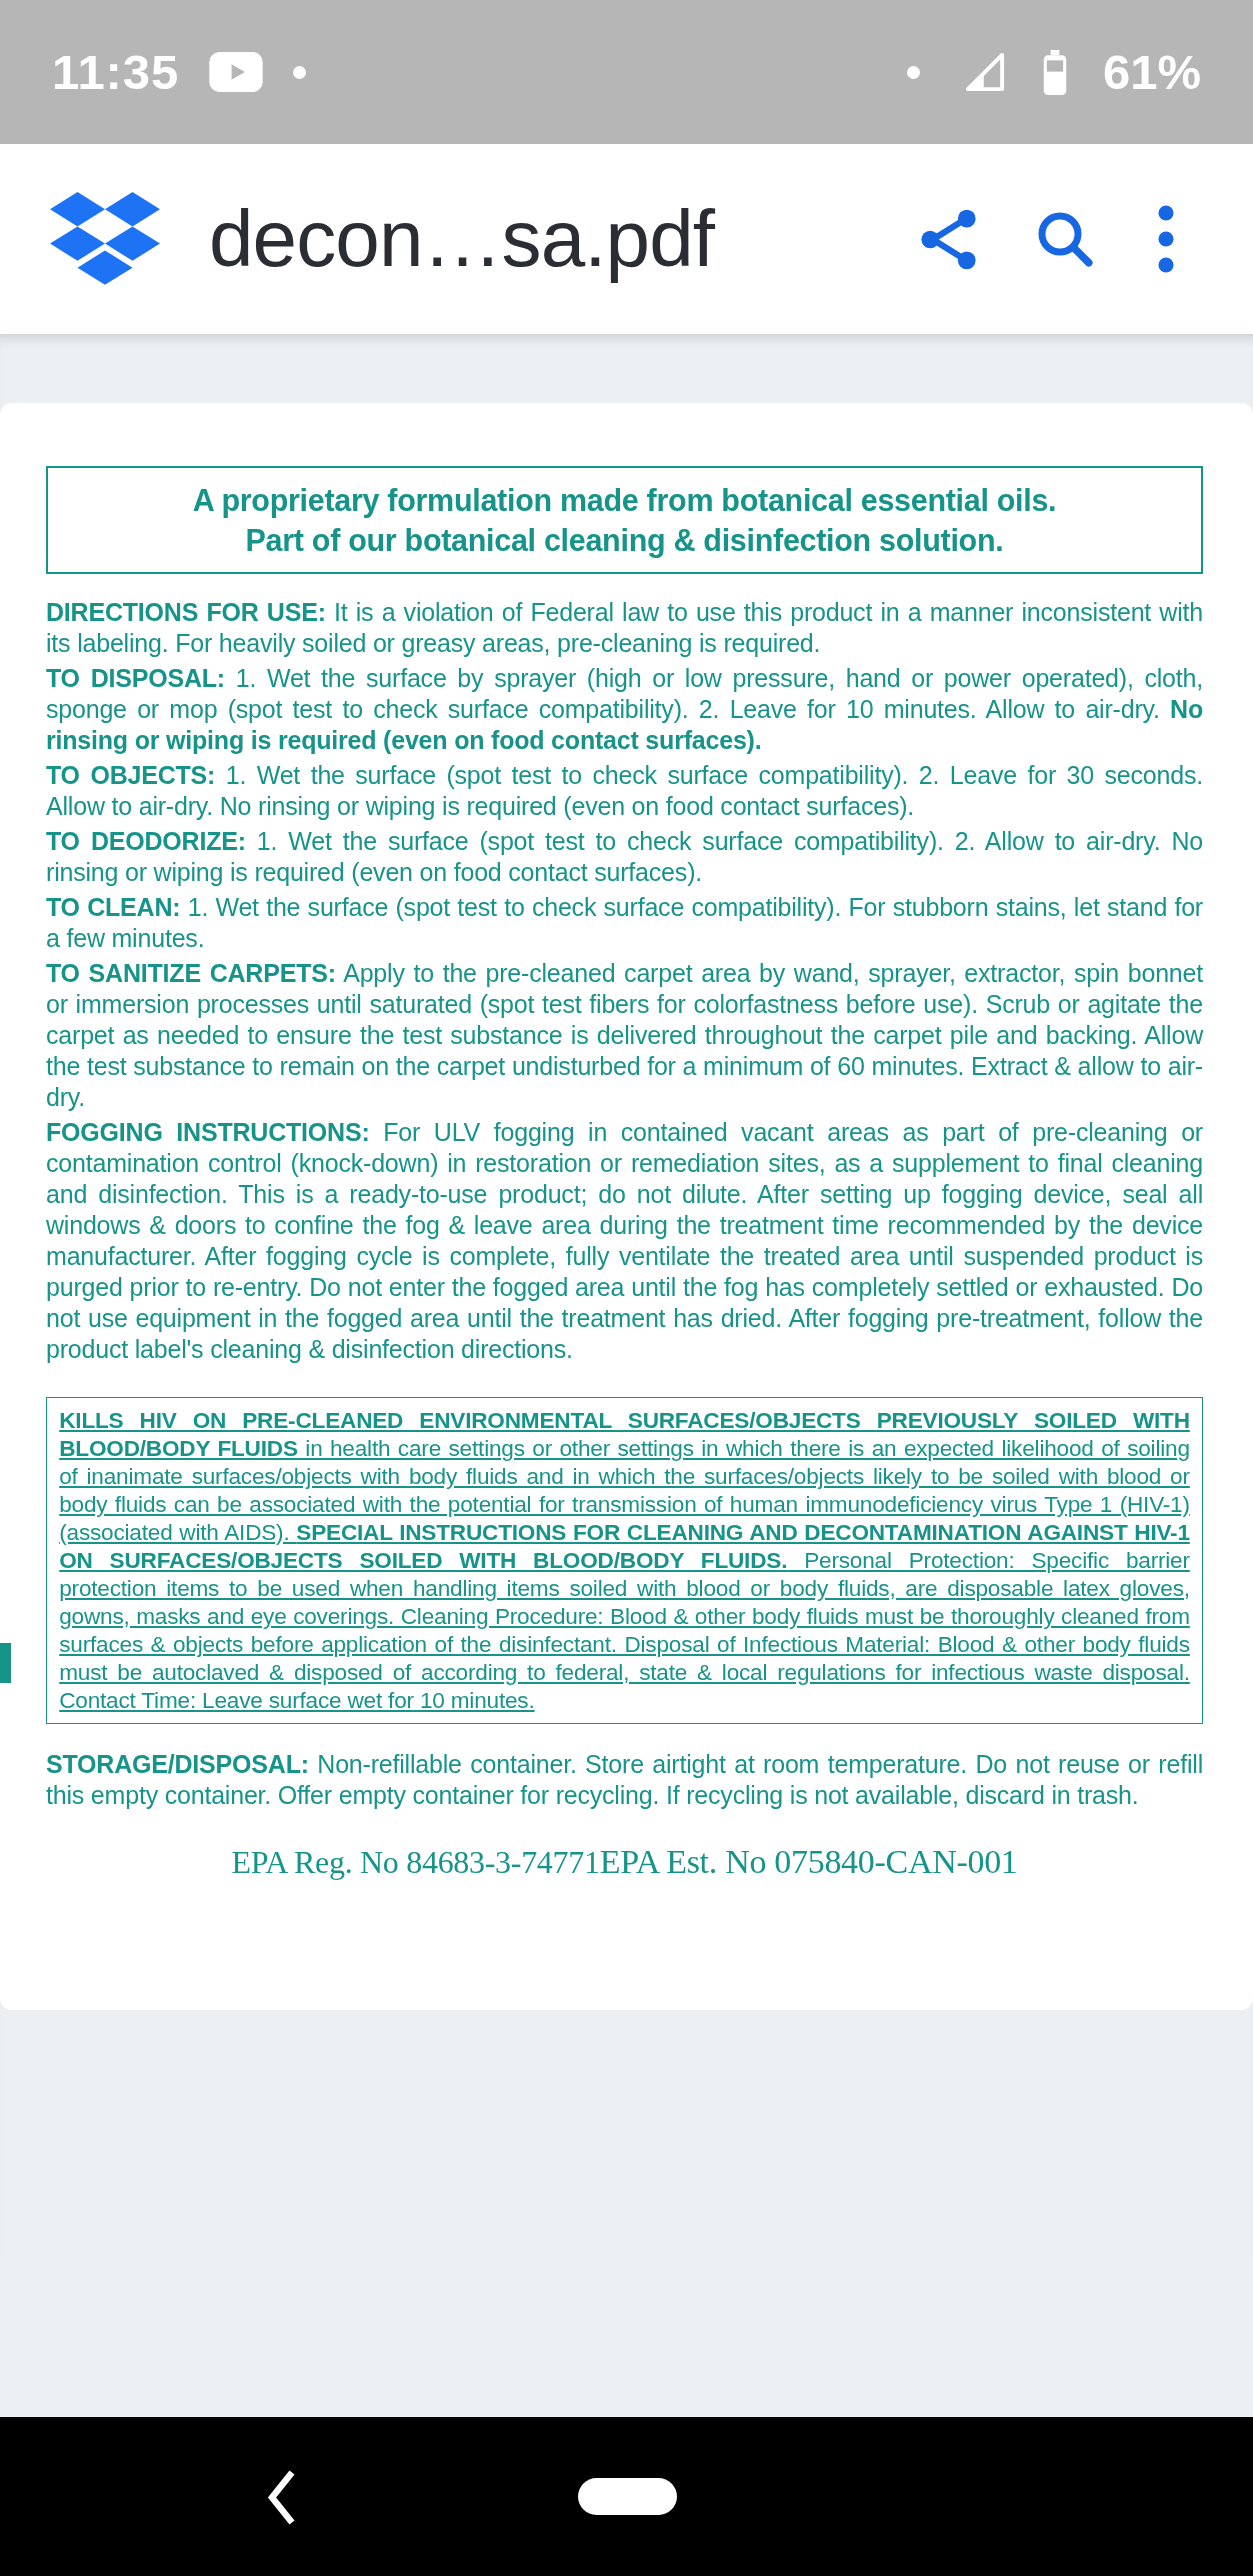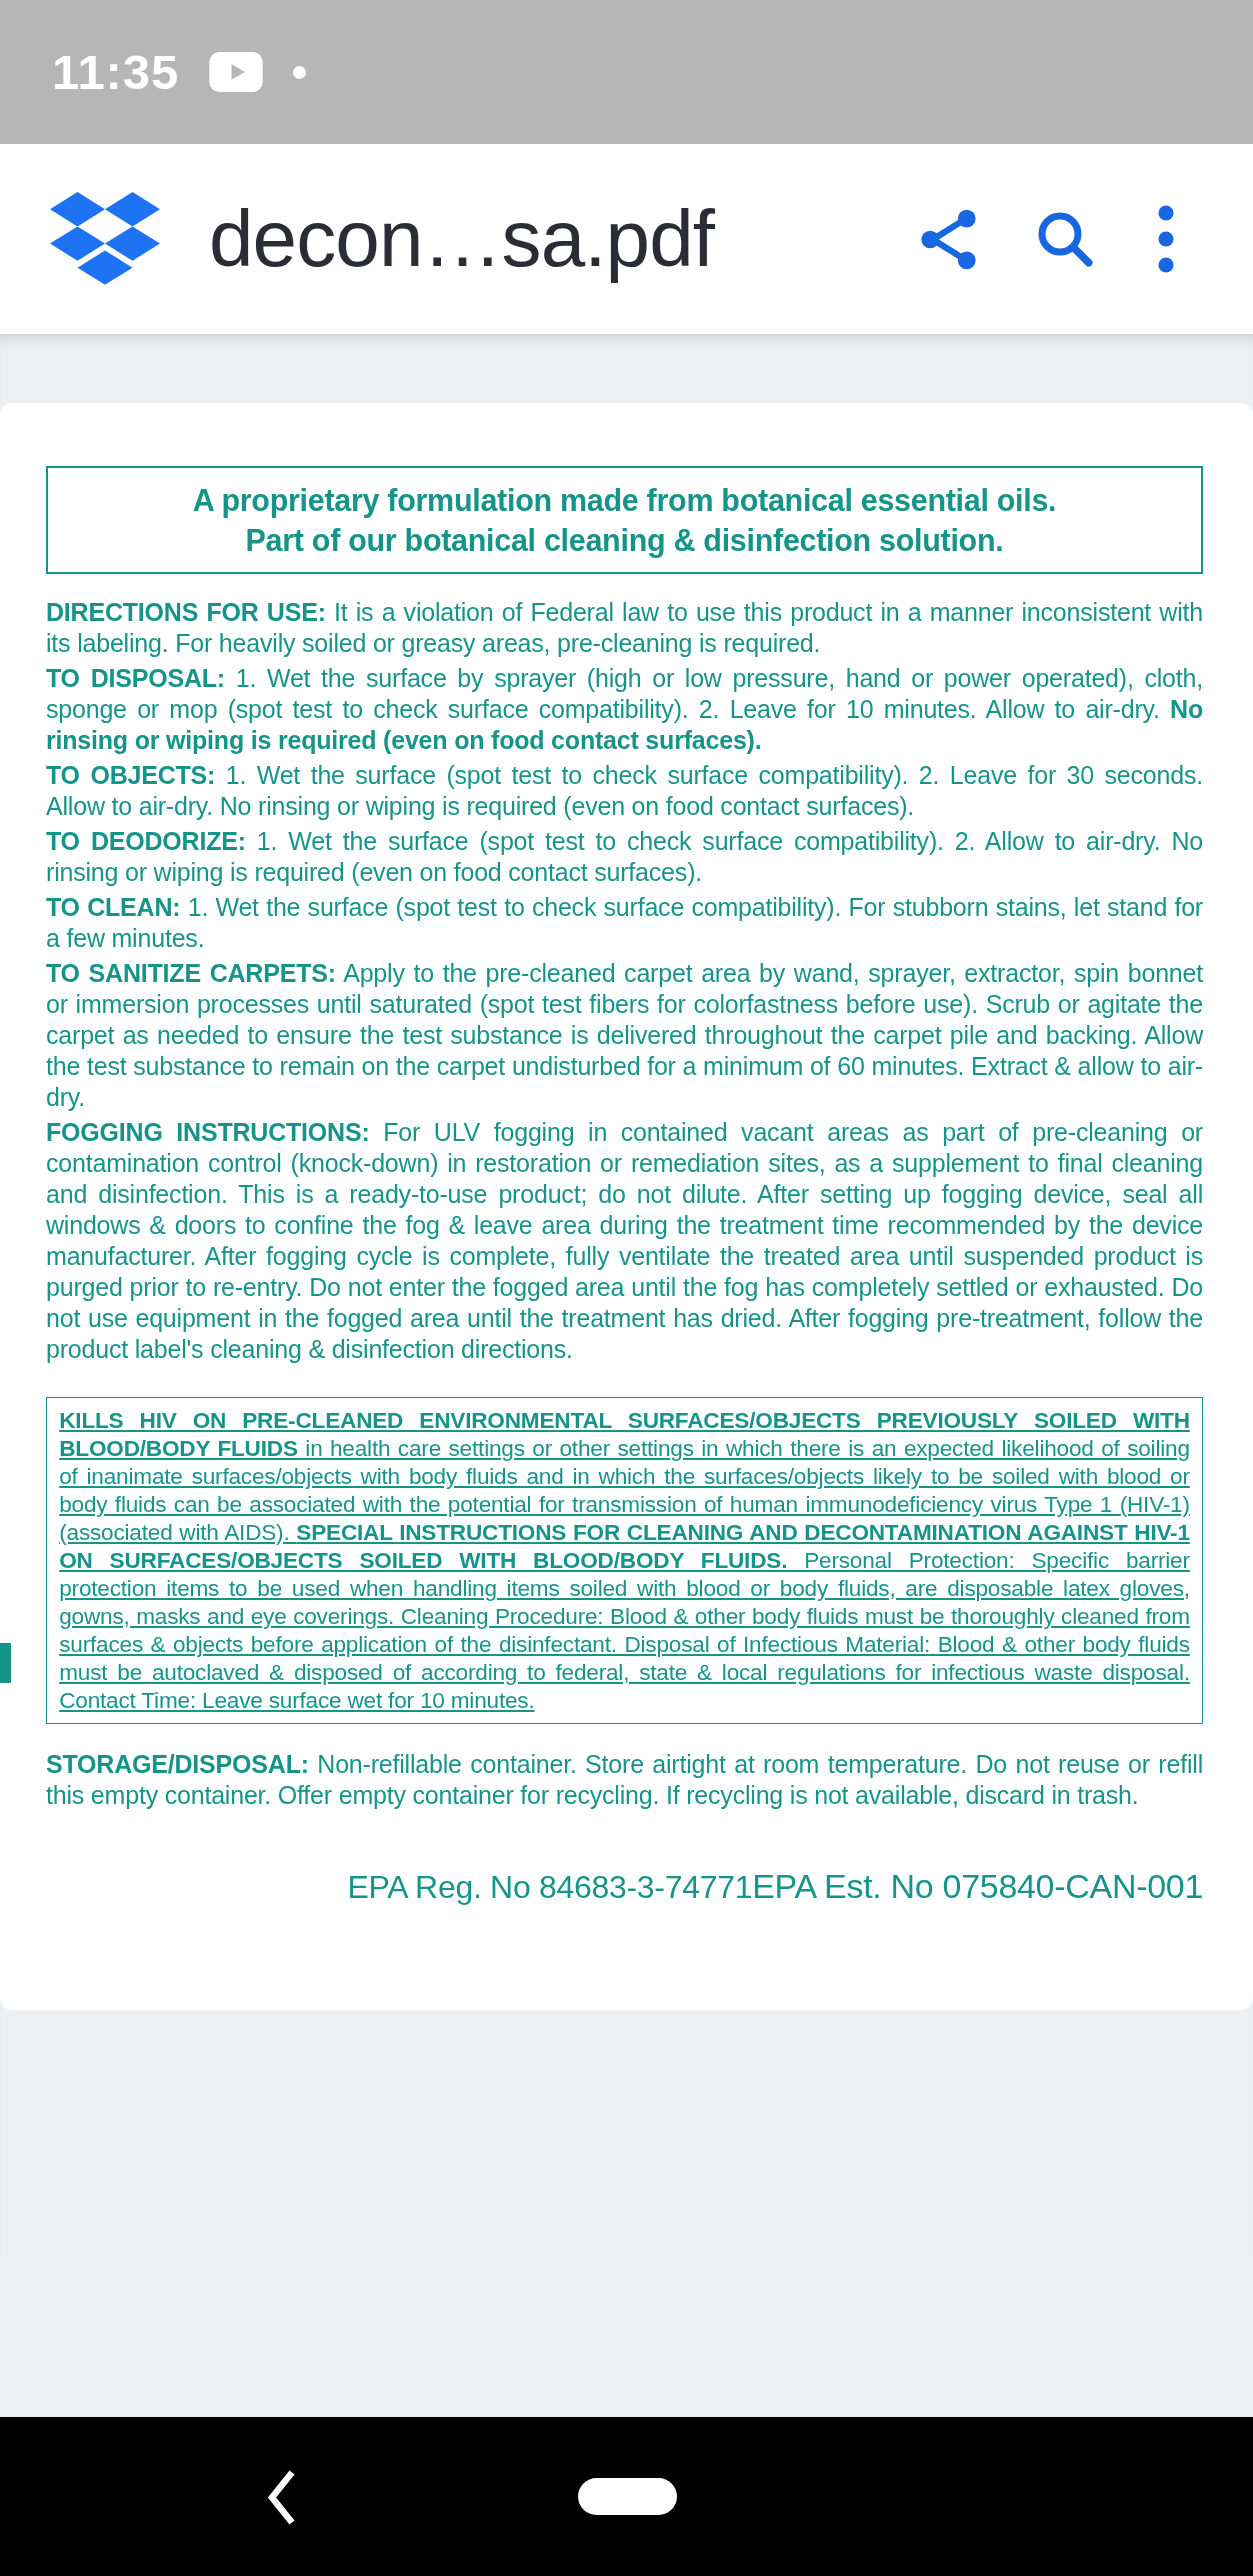--- a/index.html
+++ b/index.html
@@ -29,22 +29,22 @@
                 box-shadow:inset 0 12.2px 14px -10.4px rgba(0,0,0,.18);}
   .pdf-page{position:absolute;top:69px;left:0;width:1253px;height:1607px;background:#fff;
             box-sizing:border-box;padding:63px 50px 0 46px;overflow:hidden;color:#16948a;border-radius:12px;}
   .banner-box{border:2.6px solid #16948a;padding:12.2px 15.7px;text-align:center;
               font-weight:bold;font-size:30.5px;line-height:40px;letter-spacing:-0.3px;}
   .body-par{margin:4px 0 0 0;font-size:25px;line-height:31px;letter-spacing:-0.2px;
             text-align:justify;}
   .lbl{font-weight:bold;}
   .hiv-box{border:1.7px solid #16948a;margin-top:32px;padding:8.7px 12.2px;
            font-size:22.6px;line-height:28px;letter-spacing:-0.2px;text-align:justify;text-decoration:underline;}
-  .epa-row{display:flex;justify-content:flex-end;align-items:baseline;margin-top:56px;
-           font-size:32px;letter-spacing:-0.3px;}
+  .epa-row{display:flex;justify-content:center;align-items:baseline;margin-top:32px;
+           font-size:32px;letter-spacing:-0.3px;font-family:Liberation Serif, serif;}
   .scroll-indicator{position:absolute;top:1643px;left:0;width:11.3px;height:40px;background:#16948a;}
 
   
   .save-bar{position:absolute;top:2256px;left:0;width:1253px;height:161px;background:#32363a;
             display:flex;align-items:center;justify-content:center;gap:37px;border:none;cursor:pointer;}
   .save-label{color:#fff;font-size:57px;font-weight:400;letter-spacing:0;}
 
   
   .nav-bar{position:absolute;top:2417px;left:0;width:1253px;height:159px;background:#000;}
   .back-button{position:absolute;left:247px;top:38px;width:70px;height:84px;background:none;border:none;
@@ -61,20 +61,37 @@
   <div class="status-bar">
     <div class="sb-group">
       <span class="sb-time">11:35</span>
       <span>
         <svg width="54" height="40" viewBox="0 0 24 18">
           <rect x="0" y="0" width="24" height="18" rx="4.5" fill="#fff"></rect>
           <path d="M10 5.5 L16 9 L10 12.5 Z" fill="#b6b6b6"></path>
         </svg>
       </span>
       <span class="dot"></span>
+    </div>
+    <div class="sb-group">
+      <span class="dot"></span>
+      <span style="margin-left:12.2px;">
+        <svg width="44" height="44" viewBox="0 0 18 18">
+          <path d="M2 16 L16 16 L16 2 Z" fill="none" stroke="#fff" stroke-width="1.6" stroke-linejoin="round"></path>
+          <path d="M2 16 L8.5 16 L8.5 9.5 Z" fill="#fff"></path>
+        </svg>
+      </span>
+      <span style="margin-left:5.2px;">
+        <svg width="26" height="45" viewBox="0 0 15 26">
+          <rect x="5" y="0" width="5" height="3" fill="#fff"></rect>
+          <rect x="1" y="3" width="13" height="23" rx="2.5" fill="#fff"></rect>
+          <rect x="2.8" y="6" width="9.4" height="6.5" fill="#b6b6b6"></rect>
+        </svg>
+      </span>
+      <span class="sb-pct" style="margin-left:5.2px;">61%</span>
     </div>
   </div>
 
   <div class="app-header">
     <span>
       <svg width="110" height="94" viewBox="0 0 48 41">
         <g fill="#1e73f4">
           <polygon points="12,0 24,7.5 12,15 0,7.5"></polygon>
           <polygon points="36,0 48,7.5 36,15 24,7.5"></polygon>
           <polygon points="12,15 24,22.5 12,30 0,22.5"></polygon>

